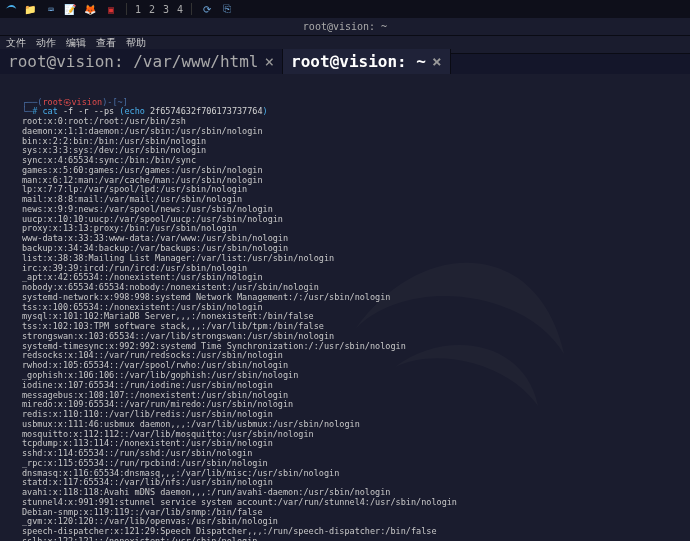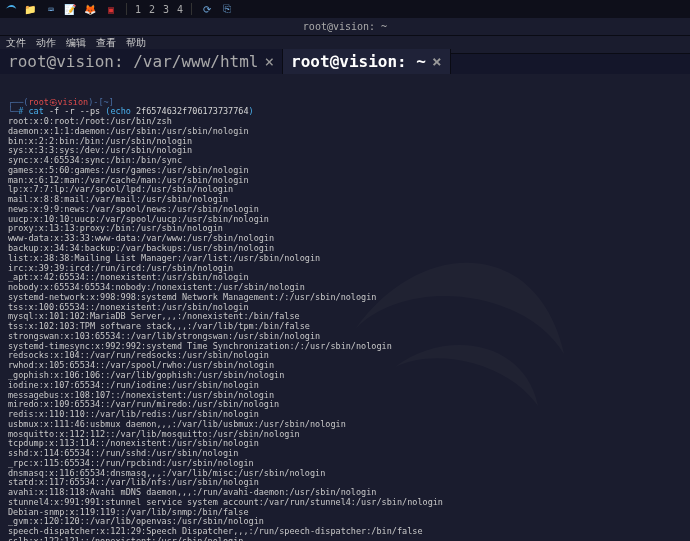--- a/index.html
+++ b/index.html
@@ -72,21 +72,21 @@
     }
     .tab.active {
       background: #1f2238;
       color: #fff;
       font-weight: bold;
     }
     .tab .close { color: #999; cursor: pointer; }
     .terminal {
       flex: 1;
       background: #1a1c2e;
-      padding: 4px 8px;
+      padding: 4px 22px;
       font-size: 8.5px;
       line-height: 1.15;
       overflow: hidden;
       white-space: pre;
       position: relative;
     }
     .kali-bg {
       position: absolute;
       right: 90px; top: 150px;
       width: 280px; height: 260px;

